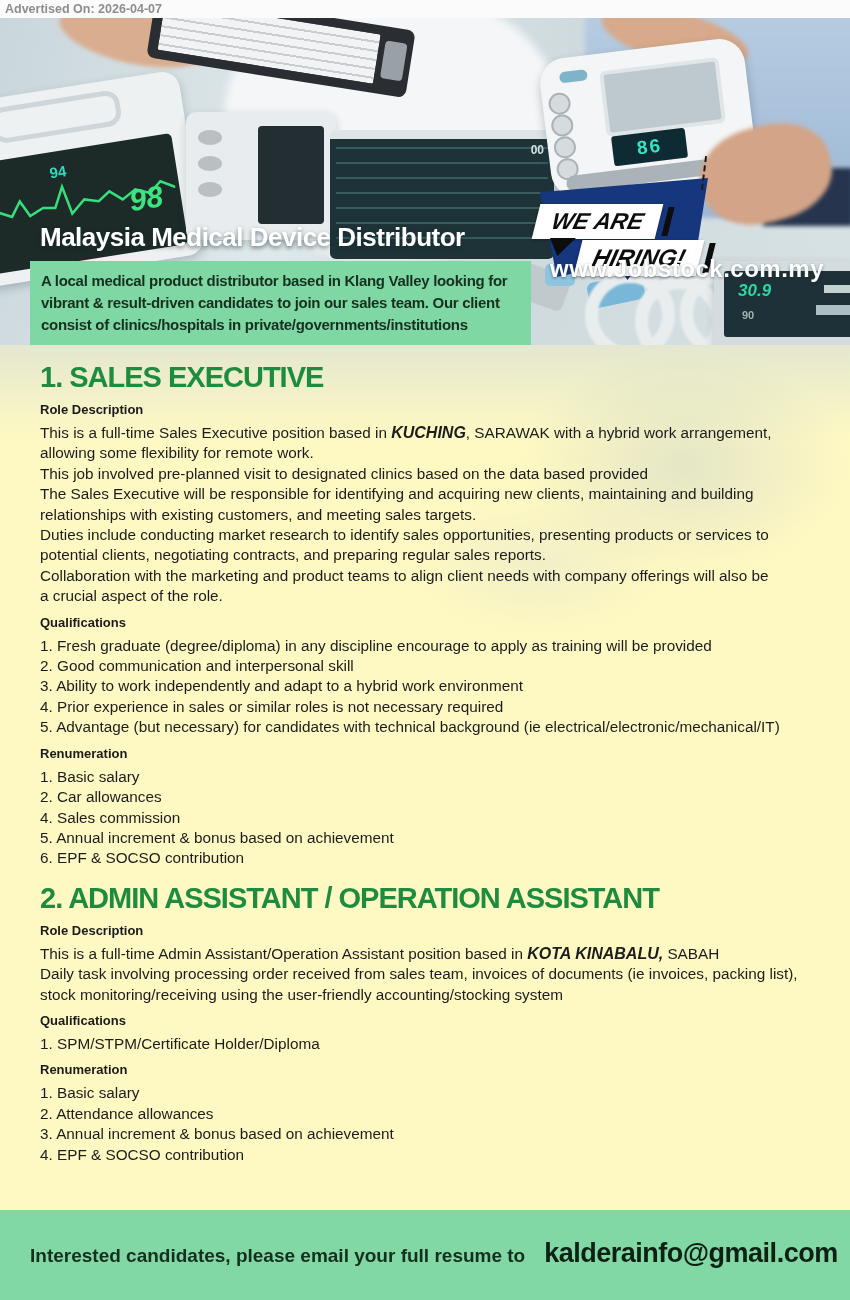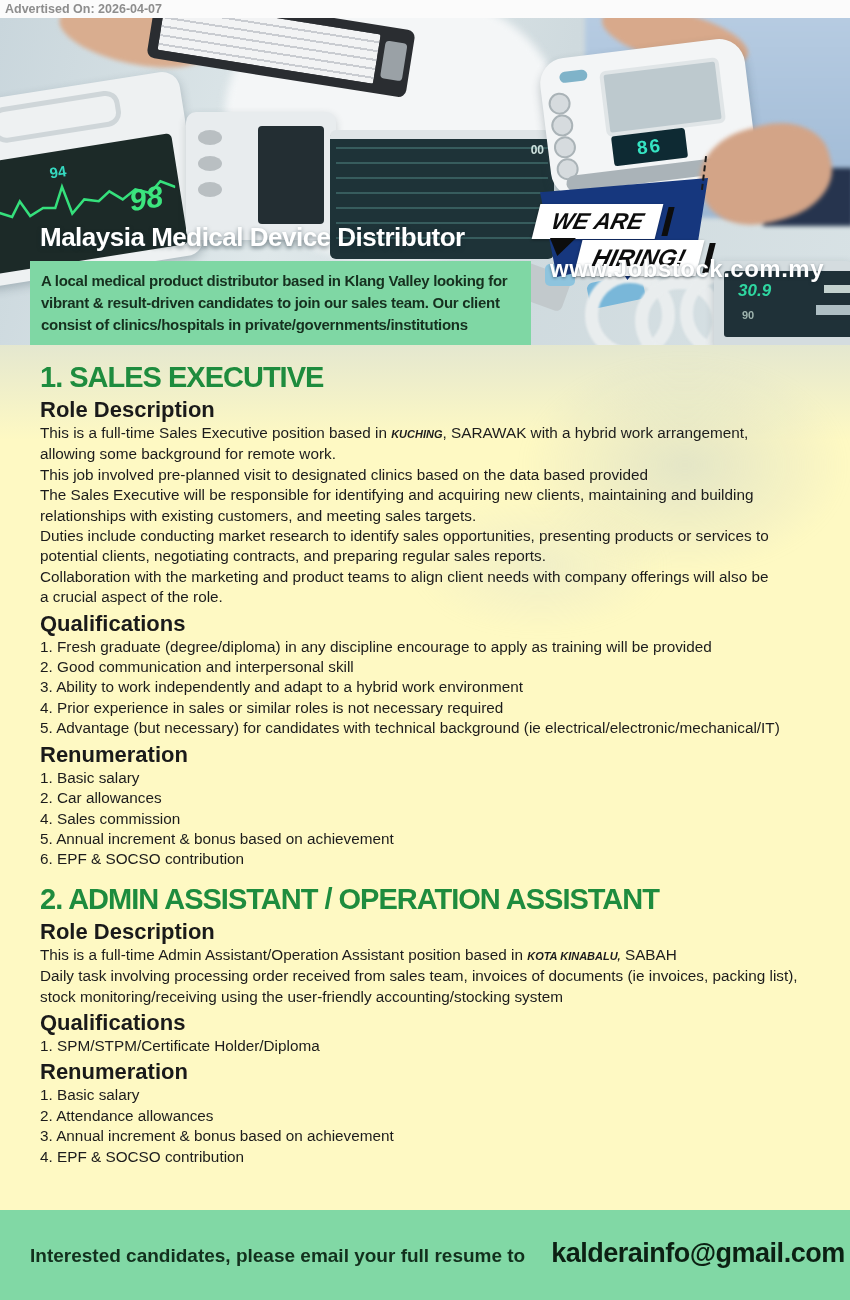--- a/index.html
+++ b/index.html
@@ -110,27 +110,27 @@
   #content .bgblob{position:absolute;right:0;top:10px;width:330px;height:220px;border-radius:50%;
     background:radial-gradient(ellipse at center,rgba(186,198,205,.38),rgba(255,255,255,0) 70%);
     filter:blur(6px);pointer-events:none;}
   #content .bgblob2{position:absolute;right:180px;top:150px;width:260px;height:140px;border-radius:50%;
     background:radial-gradient(ellipse at center,rgba(200,210,215,.25),rgba(255,255,255,0) 70%);
     filter:blur(6px);pointer-events:none;}
   .jobblock{position:relative;}
   h2.job{color:#1e8c3e;font-size:29px;line-height:33px;font-weight:800;letter-spacing:-1px;
     margin:0 0 3px;white-space:nowrap;}
   .job2{margin-top:13px;}
-  h3.sub{color:#1a1a1a;font-size:22px;line-height:24px;font-weight:700;margin:4px 0 1px;}
+  h3.sub{color:#1a1a1a;font-size:13px;line-height:24px;font-weight:700;margin:4px 0 1px;}
   .line{color:#1c1c1c;font-size:15.3px;line-height:20.4px;white-space:nowrap;}
-  .line b.loc{font-style:italic;font-weight:800;font-size:11px;}
+  .line b.loc{font-style:italic;font-weight:800;font-size:16px;}
 
   
   #footer{height:90px;flex:0 0 90px;background:#81d8a5;display:flex;align-items:baseline;
-    padding:28px 0 0 30px;box-sizing:border-box;gap:26px;}
+    padding:28px 0 0 30px;box-sizing:border-box;gap:19px;}
   #footer .ftext{color:#12301d;font-size:19px;font-weight:700;}
   #footer .femail{color:#0c2013;font-size:27px;font-weight:800;letter-spacing:-.5px;}
 </style>
 </head>
 <body>
 
 <div id="topbar">Advertised On: 2026-04-07</div>
 
 <div id="hero">
 
@@ -218,21 +218,21 @@
 
 <div id="content">
   <div class="bgfade"></div>
   <div class="bgblob"></div>
   <div class="bgblob2"></div>
 
   <div class="jobblock">
     <h2 class="job">1. SALES EXECUTIVE</h2>
     <h3 class="sub">Role Description</h3>
     <div class="line"><span>This is a full-time Sales Executive position based in </span><b class="loc">KUCHING</b><span>, SARAWAK with a hybrid work arrangement,</span></div>
-    <div class="line">allowing some background for remote work.</div>
+    <div class="line">allowing some flexibility for remote work.</div>
     <div class="line">This job involved pre-planned visit to designated clinics based on the data based provided</div>
     <div class="line">The Sales Executive will be responsible for identifying and acquiring new clients, maintaining and building</div>
     <div class="line">relationships with existing customers, and meeting sales targets.</div>
     <div class="line">Duties include conducting market research to identify sales opportunities, presenting products or services to</div>
     <div class="line">potential clients, negotiating contracts, and preparing regular sales reports.</div>
     <div class="line">Collaboration with the marketing and product teams to align client needs with company offerings will also be</div>
     <div class="line">a crucial aspect of the role.</div>
 
     <h3 class="sub">Qualifications</h3>
     <div class="line">1. Fresh graduate (degree/diploma) in any discipline encourage to apply as training will be provided</div>

